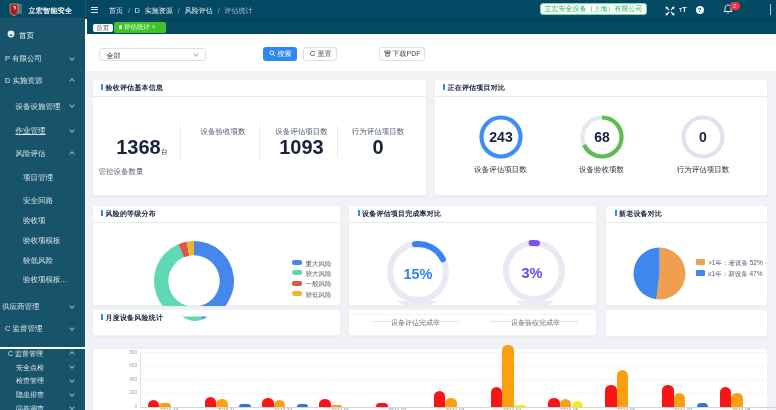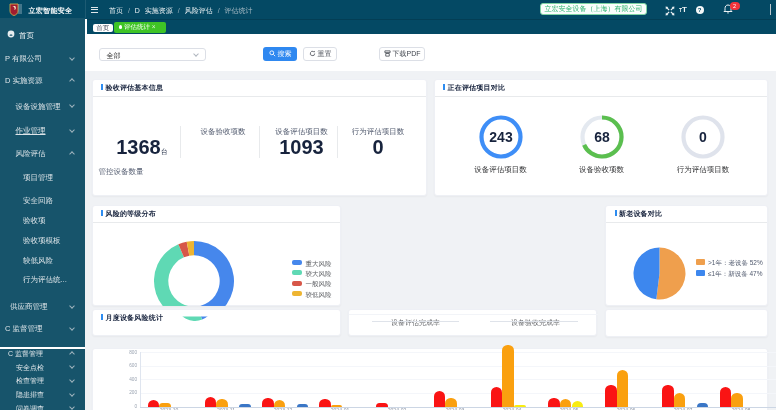--- a/index.html
+++ b/index.html
@@ -79,22 +79,22 @@
     <div class="chev chev-d" style="left:70px;top:103px;"></div>
 <div class="sideitem" style="left:15.5px;top:126px;text-decoration:underline;">作业管理</div>
     <div class="chev chev-d" style="left:70px;top:127.5px;"></div>
 <div class="sideitem" style="left:15.5px;top:149px;">风险评估</div>
     <div class="chev chev-u" style="left:70px;top:151.5px;"></div>
 <div class="sideitem" style="left:23px;top:172.5px;">项目管理</div>
 <div class="sideitem" style="left:23px;top:196px;text-align:center;">安全回路</div>
 <div class="sideitem" style="left:23px;top:216px;">验收项</div>
 <div class="sideitem" style="left:23px;top:236px;">验收项模板</div>
 <div class="sideitem" style="left:23px;top:256px;">较低风险</div>
-<div class="sideitem" style="left:23px;top:275px;">行为评估统...</div>
-<div class="sideitem" style="left:10px;top:302px;">供应商管理</div>
+<div class="sideitem" style="left:23px;top:275px;">验收项模板...</div>
+<div class="sideitem" style="left:2px;top:302px;">供应商管理</div>
     <div class="chev chev-d" style="left:70px;top:303.5px;"></div>
 <div class="sideitem" style="left:5px;top:324px;">C 监督管理</div>
     <div class="chev chev-d" style="left:70px;top:325.5px;"></div>
 <div class="abs" style="left:0;top:346.5px;width:85px;height:2px;background:#fff;"></div>
 <div class="sideitem" style="left:8px;top:349px;font-size:7px;">C 监督管理</div>
     <div class="chev chev-u" style="left:70px;top:351.5px;"></div>
 <div class="sideitem" style="left:16px;top:362.5px;font-size:7px;">安全点检</div>
     <div class="chev chev-d" style="left:70px;top:364px;"></div>
 <div class="sideitem" style="left:16px;top:376px;font-size:7px;">检查管理</div>
     <div class="chev chev-d" style="left:70px;top:377.5px;"></div>
@@ -176,20 +176,41 @@
 
 <div class="abs" style="left:292px;top:260px;z-index:4;width:10px;height:5px;border-radius:2px;background:#4687ec;"></div>
 <div class="abs" style="left:305.5px;top:259.5px;z-index:4;font-size:6.5px;color:#606266;">重大风险</div>
 <div class="abs" style="left:292px;top:270.3px;z-index:4;width:10px;height:5px;border-radius:2px;background:#5fd9b4;"></div>
 <div class="abs" style="left:305.5px;top:269.8px;z-index:4;font-size:6.5px;color:#606266;">较大风险</div>
 <div class="abs" style="left:292px;top:280.8px;z-index:4;width:10px;height:5px;border-radius:2px;background:#d75749;"></div>
 <div class="abs" style="left:305.5px;top:280.3px;z-index:4;font-size:6.5px;color:#606266;">一般风险</div>
 <div class="abs" style="left:292px;top:291px;z-index:4;width:10px;height:5px;border-radius:2px;background:#eeb532;"></div>
 <div class="abs" style="left:305.5px;top:290.5px;z-index:4;font-size:6.5px;color:#606266;">较低风险</div>
 
+<div class="card" style="left:348px;top:205px;width:249px;height:101px;overflow:hidden;">
+  <div class="chead"></div>
+      <div class="cbar"></div>
+      <div class="ctitle">设备评估项目完成率对比</div>
+  <svg class="abs" style="left:36px;top:39px;clip-path:inset(56px 0 0 0);" width="64" height="64" viewBox="0 0 64 64">
+    <circle cx="32" cy="32" r="28" fill="none" stroke="#e9ecf3" stroke-width="6"></circle>
+  </svg>
+  <svg class="abs" style="left:154px;top:39px;clip-path:inset(56px 0 0 0);" width="64" height="64" viewBox="0 0 64 64">
+    <circle cx="32" cy="32" r="28" fill="none" stroke="#e9ecf3" stroke-width="6"></circle>
+  </svg>
+  <svg class="abs" style="left:37.5px;top:34.5px;" width="62" height="62" viewBox="0 0 62 62">
+    <circle cx="31" cy="31" r="28" fill="none" stroke="#e7eaf2" stroke-width="6"></circle>
+    <path d="M28.07 3.15 A 28 28 0 0 1 55.95 18.29" fill="none" stroke="#3b82f8" stroke-width="6" stroke-linecap="round"></path>
+    <text x="31" y="37.5" text-anchor="middle" font-size="14.5" font-weight="bold" fill="#3380f2">15%</text>
+  </svg>
+  <svg class="abs" style="left:154px;top:34px;" width="62" height="62" viewBox="0 0 62 62">
+    <circle cx="31" cy="31" r="28" fill="none" stroke="#e7eaf2" stroke-width="6"></circle>
+    <path d="M28.6 3.1 A 28 28 0 0 1 33.9 3.15" fill="none" stroke="#7a52f4" stroke-width="6" stroke-linecap="round"></path>
+    <text x="29" y="37.5" text-anchor="middle" font-size="14.5" font-weight="bold" fill="#6e45ee">3%</text>
+  </svg>
+</div>
 
 <div class="card" style="left:605px;top:205px;width:163px;height:101px;">
   <div class="chead"></div>
       <div class="cbar"></div>
       <div class="ctitle">新老设备对比</div>
   <svg class="abs" style="left:27px;top:41px;" width="53" height="53" viewBox="0 0 53 53" id="pie1">
         <path d="M26.5 26.5 L26.5 0.5 A26 26 0 1 1 23.331397071466167 52.306199942674375 Z" fill="#ef9f4d"></path>
         <path d="M26.5 26.5 L23.331397071466167 52.306199942674375 A26 26 0 0 1 26.499999999999996 0.5 Z" fill="#3d87ee"></path>
       </svg>
   <div class="abs" style="left:89.8px;top:53.3px;width:9px;height:6px;border-radius:1px;background:#ef9f4d;"></div>

